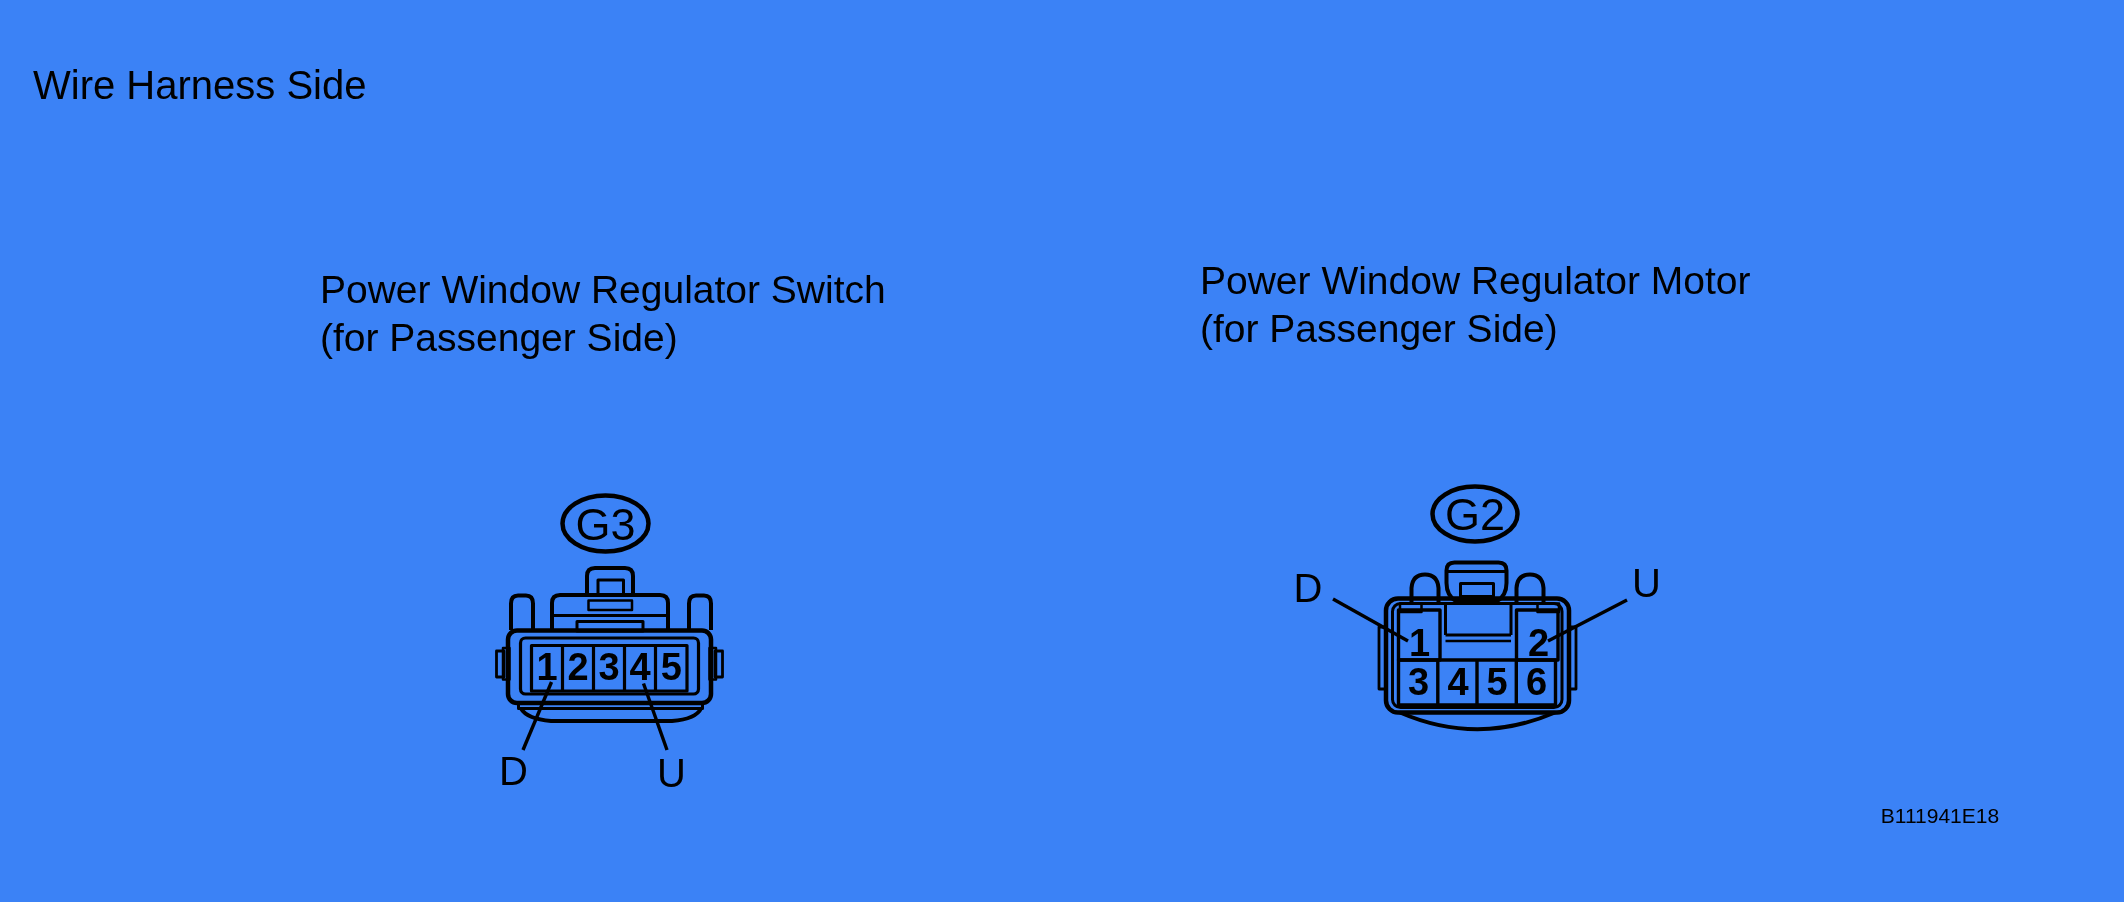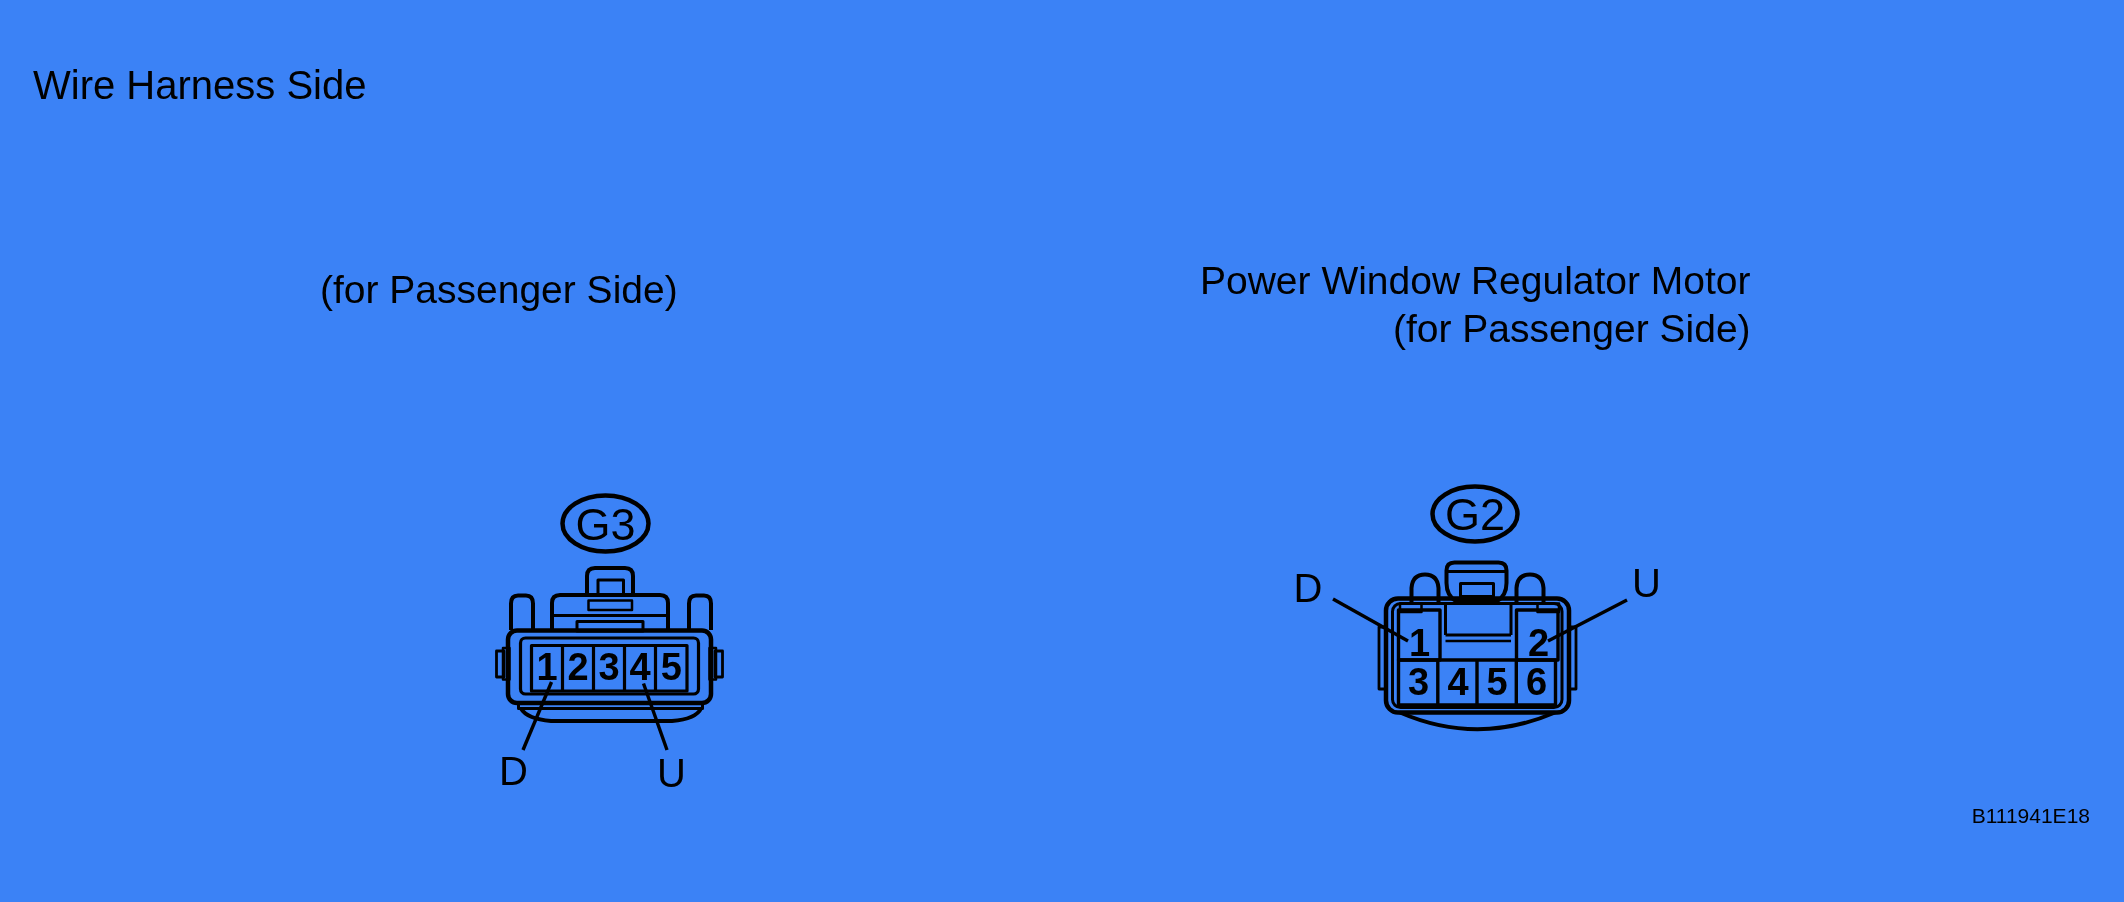--- a/index.html
+++ b/index.html
@@ -5,37 +5,38 @@
   html, body { margin: 0; padding: 0; background: #ffffff; }
   .page {
     position: relative; width: 2124px; height: 902px;
     background: #3b82f6; color: #000000;
     font-family: "Liberation Sans", sans-serif; overflow: hidden;
   }
   .abs { position: absolute; }
   .page-title { left: 33px; top: 63px; font-size: 40px; white-space: nowrap; }
   .conn-title { font-size: 39px; line-height: 48px; white-space: nowrap; }
   .conn-title.switch { left: 320px; top: 266px; }
-  .conn-title.motor  { left: 1200px; top: 257px; text-align: right; }
-  .fig-code { left: 1790px; top: 804px; width: 300px; text-align: right; font-size: 21px; }
+  .conn-title.motor  { left: 1200px; top: 257px; }
+  .fig-code { left: 1790px; top: 804px; width: 300px; text-align: center; font-size: 21px; }
   svg.diagram { left: 0; top: 0; }
   svg .ln { fill: none; stroke: #000000; stroke-linejoin: round; }
   svg text { fill: #000000; stroke: none; text-anchor: middle; font-family: "Liberation Sans", sans-serif; }
   .t-code { font-size: 45px; }
   .t-pin  { font-size: 38px; font-weight: bold; }
   .t-du   { font-size: 40px; }
 </style>
 </head>
 <body>
 
 <div class="page">
 
   <div class="abs page-title">Wire Harness Side</div>
 
   <div class="abs conn-title switch">
+    <div>Power Window Regulator Switch</div>
     <div>(for Passenger Side)</div>
   </div>
 
   <div class="abs conn-title motor">
     <div>Power Window Regulator Motor</div>
     <div>(for Passenger Side)</div>
   </div>
 
   <svg class="abs diagram" width="2124" height="902" viewBox="0 0 2124 902">
 

